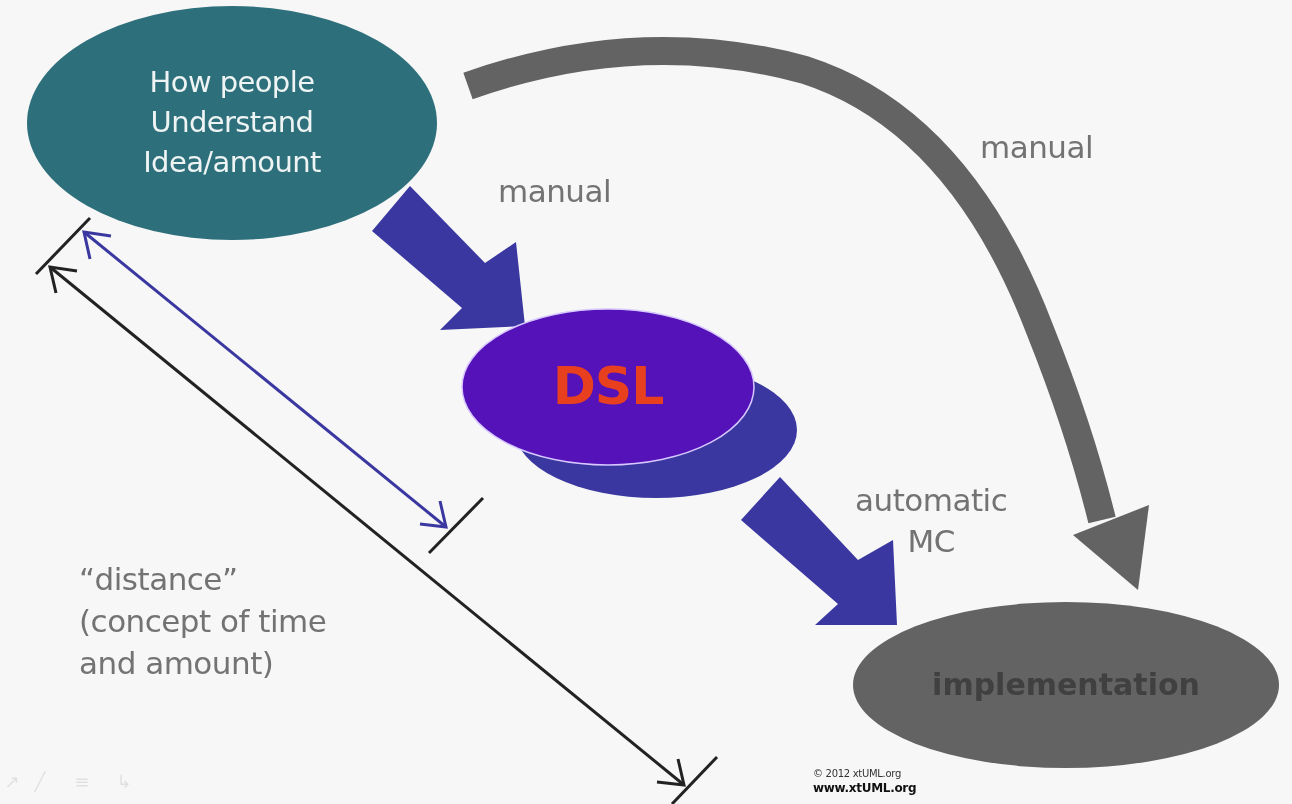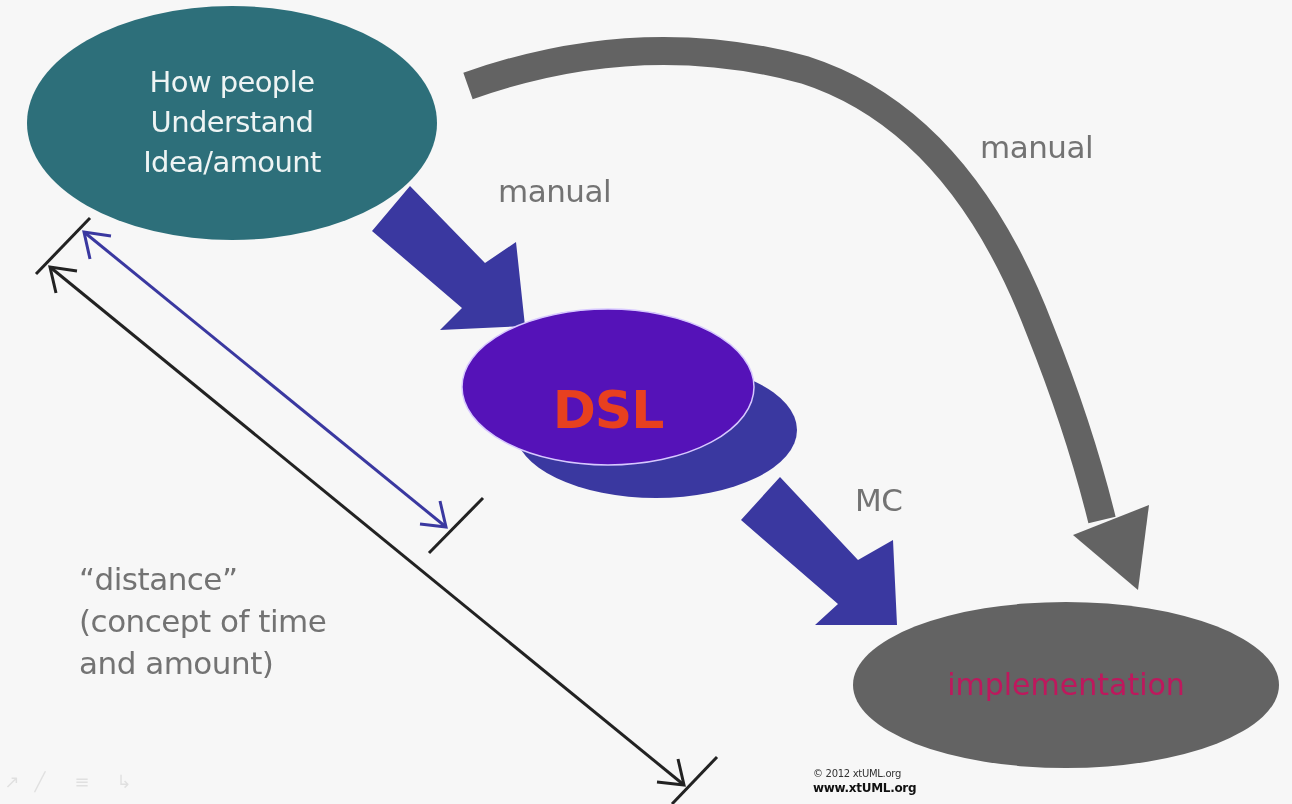--- a/index.html
+++ b/index.html
@@ -6,22 +6,22 @@
     body {
       width: 1292px; height: 804px; overflow: hidden;
       background: #f7f7f7;
       font-family: "DejaVu Sans", sans-serif;
       position: relative;
     }
     #diagram { position: absolute; left: 0; top: 0; width: 1292px; height: 804px; }
     .label { position: absolute; color: #737373; font-size: 31px; line-height: 1.0; white-space: nowrap; letter-spacing: -0.5px; }
     .node-text { position: absolute; text-align: center; white-space: nowrap; }
     #node-concept-text { left: 27px; top: 62px; width: 410px; color: #eef4f4; font-size: 29px; line-height: 40px; letter-spacing: -0.6px; }
-    #node-dsl-text { left: 462px; top: 356px; width: 292px; color: #e8401f; font-size: 52px; font-weight: bold; line-height: 60px; letter-spacing: -1px; margin-top: 24px; }
-    #node-impl-text { left: 853px; top: 666px; width: 426px; color: #be185d; font-size: 30px; font-weight: normal; line-height: 38px; }
+    #node-dsl-text { left: 462px; top: 356px; width: 292px; color: #e8401f; font-size: 52px; font-weight: bold; line-height: 60px; letter-spacing: -1px; }
+    #node-impl-text { left: 853px; top: 666px; width: 426px; color: #404040; font-size: 30px; font-weight: bold; line-height: 38px; }
     #lbl-manual-1 { left: 498px; top: 176px; }
     #lbl-manual-2 { left: 980px; top: 132px; }
     #lbl-automatic { left: 855px; top: 480px; text-align: center; line-height: 41px; }
     #lbl-distance { left: 71px; top: 558px; line-height: 42px; margin-left: 8px; }
     #copyright { position: absolute; left: 813px; top: 768px; font-size: 10px; color: #333; line-height: 12px; letter-spacing: -0.3px; }
     #copyright-url { position: absolute; left: 813px; top: 781px; font-size: 12px; font-weight: bold; color: #111; line-height: 14px; letter-spacing: -0.3px; }
     #slide-controls { position: absolute; left: 0; top: 770px; height: 30px; width: 140px; opacity: 0.12; }
     .ctl { position: absolute; top: 0; width: 24px; height: 24px; color: #444; font-size: 18px; line-height: 24px; text-align: center; }
   </style>
 </head>
@@ -64,20 +64,21 @@
   <div>How people</div>
   <div>Understand</div>
   <div>Idea/amount</div>
 </div>
 <div id="node-dsl-text" class="node-text" style="color: rgb(232, 64, 31);">DSL</div>
 <div id="node-impl-text" class="node-text">implementation</div>
 
 <div id="lbl-manual-1" class="label">manual</div>
 <div id="lbl-manual-2" class="label">manual</div>
 <div id="lbl-automatic" class="label">
+  <div>automatic</div>
   <div>MC</div>
 </div>
 
 <div id="lbl-distance" class="label">
   <div>“distance”</div>
   <div>(concept of time</div>
   <div>and amount)</div>
 </div>
 
 <div id="copyright">© 2012  xtUML.org</div>

